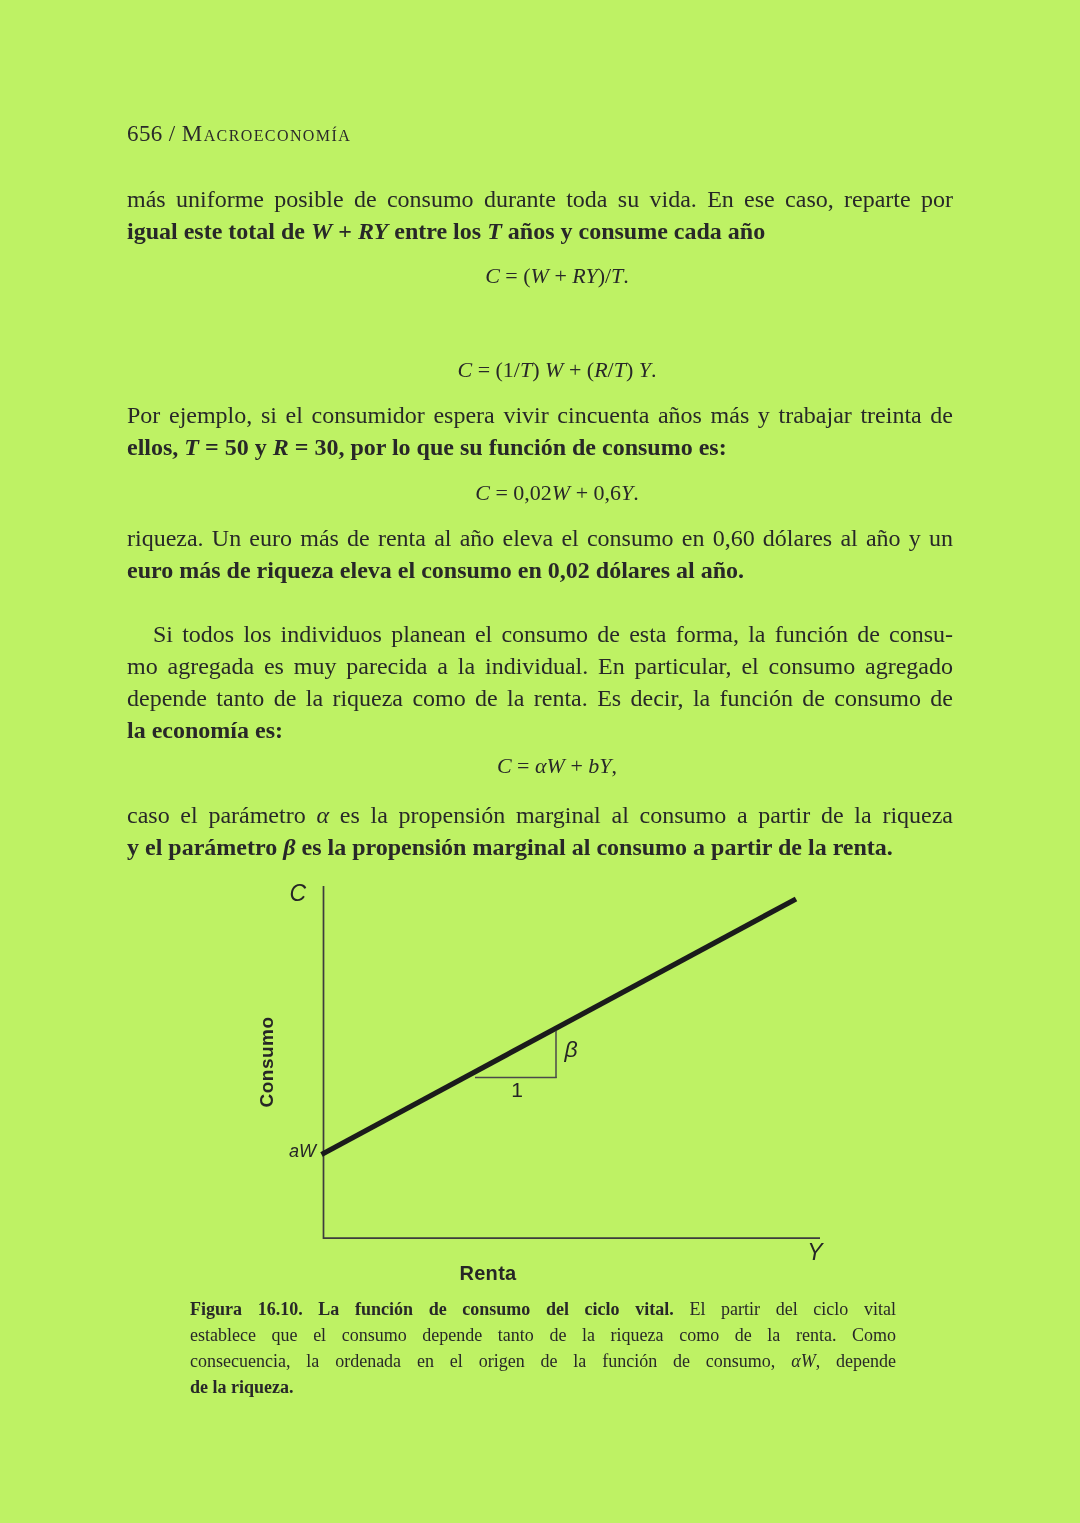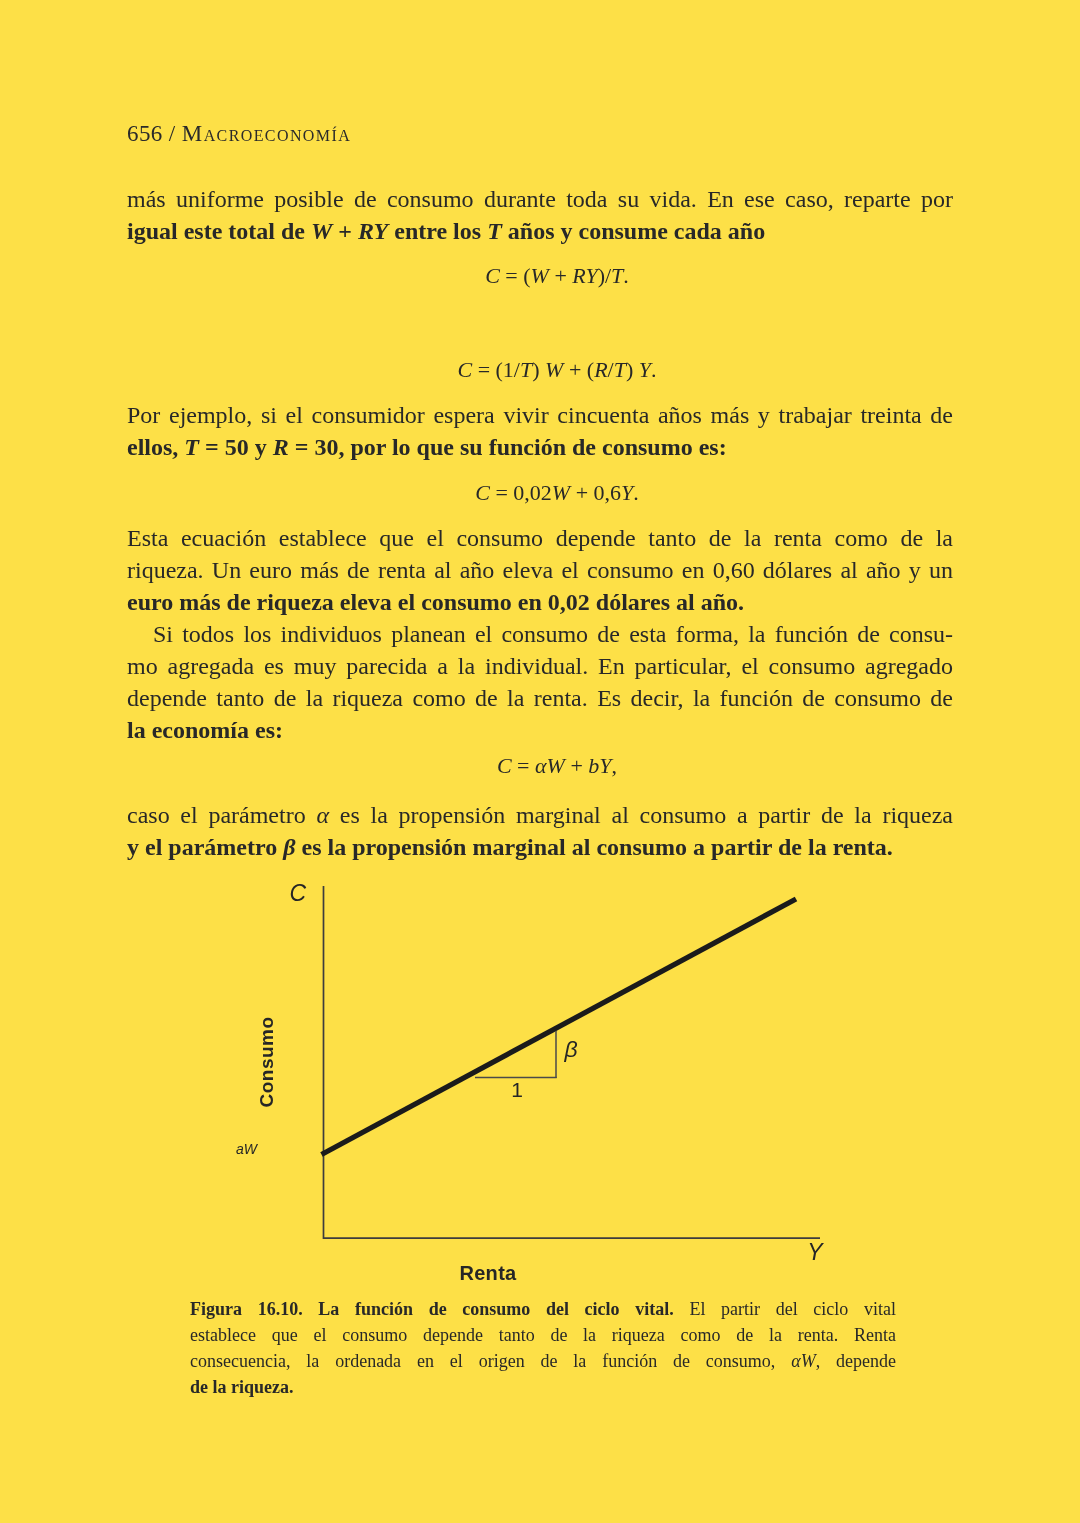--- a/index.html
+++ b/index.html
@@ -1,16 +1,16 @@
 <!DOCTYPE html>
 <html><head>
 <meta charset="utf-8">
 <style>
   html,body{margin:0;padding:0;background:#ffffff;}
-  .page{position:relative;width:1080px;height:1523px;background:#fde047;overflow:hidden;
+  .page{position:relative;width:1080px;height:1523px;background:#bef264;overflow:hidden;
         font-family:"Liberation Serif",serif;color:#282828;}
   .blk{position:absolute;left:127px;width:826px;}
   .line{font-size:24px;line-height:32px;height:32px;white-space:normal;}
   .jl{text-align:justify;text-align-last:justify;}
   .ll{text-align:left;font-weight:bold;}
   .indent{text-indent:26px;}
   .eq{position:absolute;left:127px;width:826px;box-sizing:border-box;padding-left:34px;
       text-align:center;font-size:22px;line-height:32px;}
   .it{font-style:italic;}
   .bd{font-weight:bold;}
@@ -39,21 +39,20 @@
   <div class="eq" style="top:354px"><span class="it">C</span><span> = (1/</span><span class="it">T</span><span>) </span><span class="it">W</span><span> + (</span><span class="it">R</span><span>/</span><span class="it">T</span><span>) </span><span class="it">Y</span><span>.</span></div>
 
   <div class="blk" style="top:399px">
     <div class="line jl"><span>Por ejemplo, si el consumidor espera vivir cincuenta años más y trabajar treinta de</span></div>
     <div class="line ll"><span>ellos, </span><span class="it">T</span><span> = 50 y </span><span class="it">R</span><span> = 30, por lo que su función de consumo es:</span></div>
   </div>
 
   <div class="eq" style="top:477px"><span class="it">C</span><span> = 0,02</span><span class="it">W</span><span> + 0,6</span><span class="it">Y</span><span>.</span></div>
 
   <div class="blk" style="top:522px">
-    <div class="line jl"><span>Esta ecuación establece que el consumo depende tanto de la renta como de la</span></div>
     <div class="line jl"><span>riqueza. Un euro más de renta al año eleva el consumo en 0,60 dólares al año y un</span></div>
     <div class="line ll"><span>euro más de riqueza eleva el consumo en 0,02 dólares al año.</span></div>
   </div>
 
   <div class="blk" style="top:618px">
     <div class="line jl indent"><span>Si todos los individuos planean el consumo de esta forma, la función de consu-</span></div>
     <div class="line jl"><span>mo agregada es muy parecida a la individual. En particular, el consumo agregado</span></div>
     <div class="line jl"><span>depende tanto de la riqueza como de la renta. Es decir, la función de consumo de</span></div>
     <div class="line ll"><span>la economía es:</span></div>
   </div>
@@ -71,31 +70,31 @@
       <line x1="323" y1="1238.2" x2="820" y2="1238.2" stroke="#3d3d3d" stroke-width="1.7"></line>
       <line x1="321.5" y1="1154.5" x2="796" y2="899" stroke="#1b1b1b" stroke-width="5.2"></line>
       <line x1="475" y1="1077.5" x2="556.7" y2="1077.5" stroke="#4a4a4a" stroke-width="1.5"></line>
       <line x1="556" y1="1078" x2="556" y2="1031" stroke="#4a4a4a" stroke-width="1.5"></line>
     </svg>
 
     <div class="flabel it" style="left:270px;top:882px;width:36px;text-align:right;font-size:23px">C</div>
 
     <div class="flabel bd" style="left:266px;top:1062px;transform:translate(-50%,-50%) rotate(-90deg);font-size:19px;letter-spacing:0.5px">Consumo</div>
 
-    <div class="flabel it" style="left:236px;top:1142px;width:80px;text-align:left;font-size:14px">aW</div>
+    <div class="flabel it" style="left:236px;top:1142px;width:80px;text-align:right;font-size:18px">aW</div>
 
     <div class="flabel" style="left:497px;top:1079px;width:40px;text-align:center;font-size:21px">1</div>
 
     <div class="flabel it" style="left:556px;top:1038px;width:30px;text-align:center;font-size:23px">β</div>
 
     <div class="flabel it" style="left:795px;top:1241px;width:40px;text-align:center;font-size:23px">Y</div>
 
     <div class="flabel bd" style="left:408px;top:1263px;width:160px;text-align:center;font-size:20px;letter-spacing:0.3px">Renta</div>
   </div>
 
   <div class="cap" style="top:1296px">
     <div class="capline jl"><span class="bd">Figura 16.10. La función de consumo del ciclo vital.</span><span> El partir del ciclo vital</span></div>
-    <div class="capline jl"><span>establece que el consumo depende tanto de la riqueza como de la renta. Renta</span></div>
+    <div class="capline jl"><span>establece que el consumo depende tanto de la riqueza como de la renta. Como</span></div>
     <div class="capline jl"><span>consecuencia, la ordenada en el origen de la función de consumo, </span><span class="it">αW</span><span>, depende</span></div>
     <div class="capline ll"><span>de la riqueza.</span></div>
   </div>
 
 </div>
 
 </body></html>

